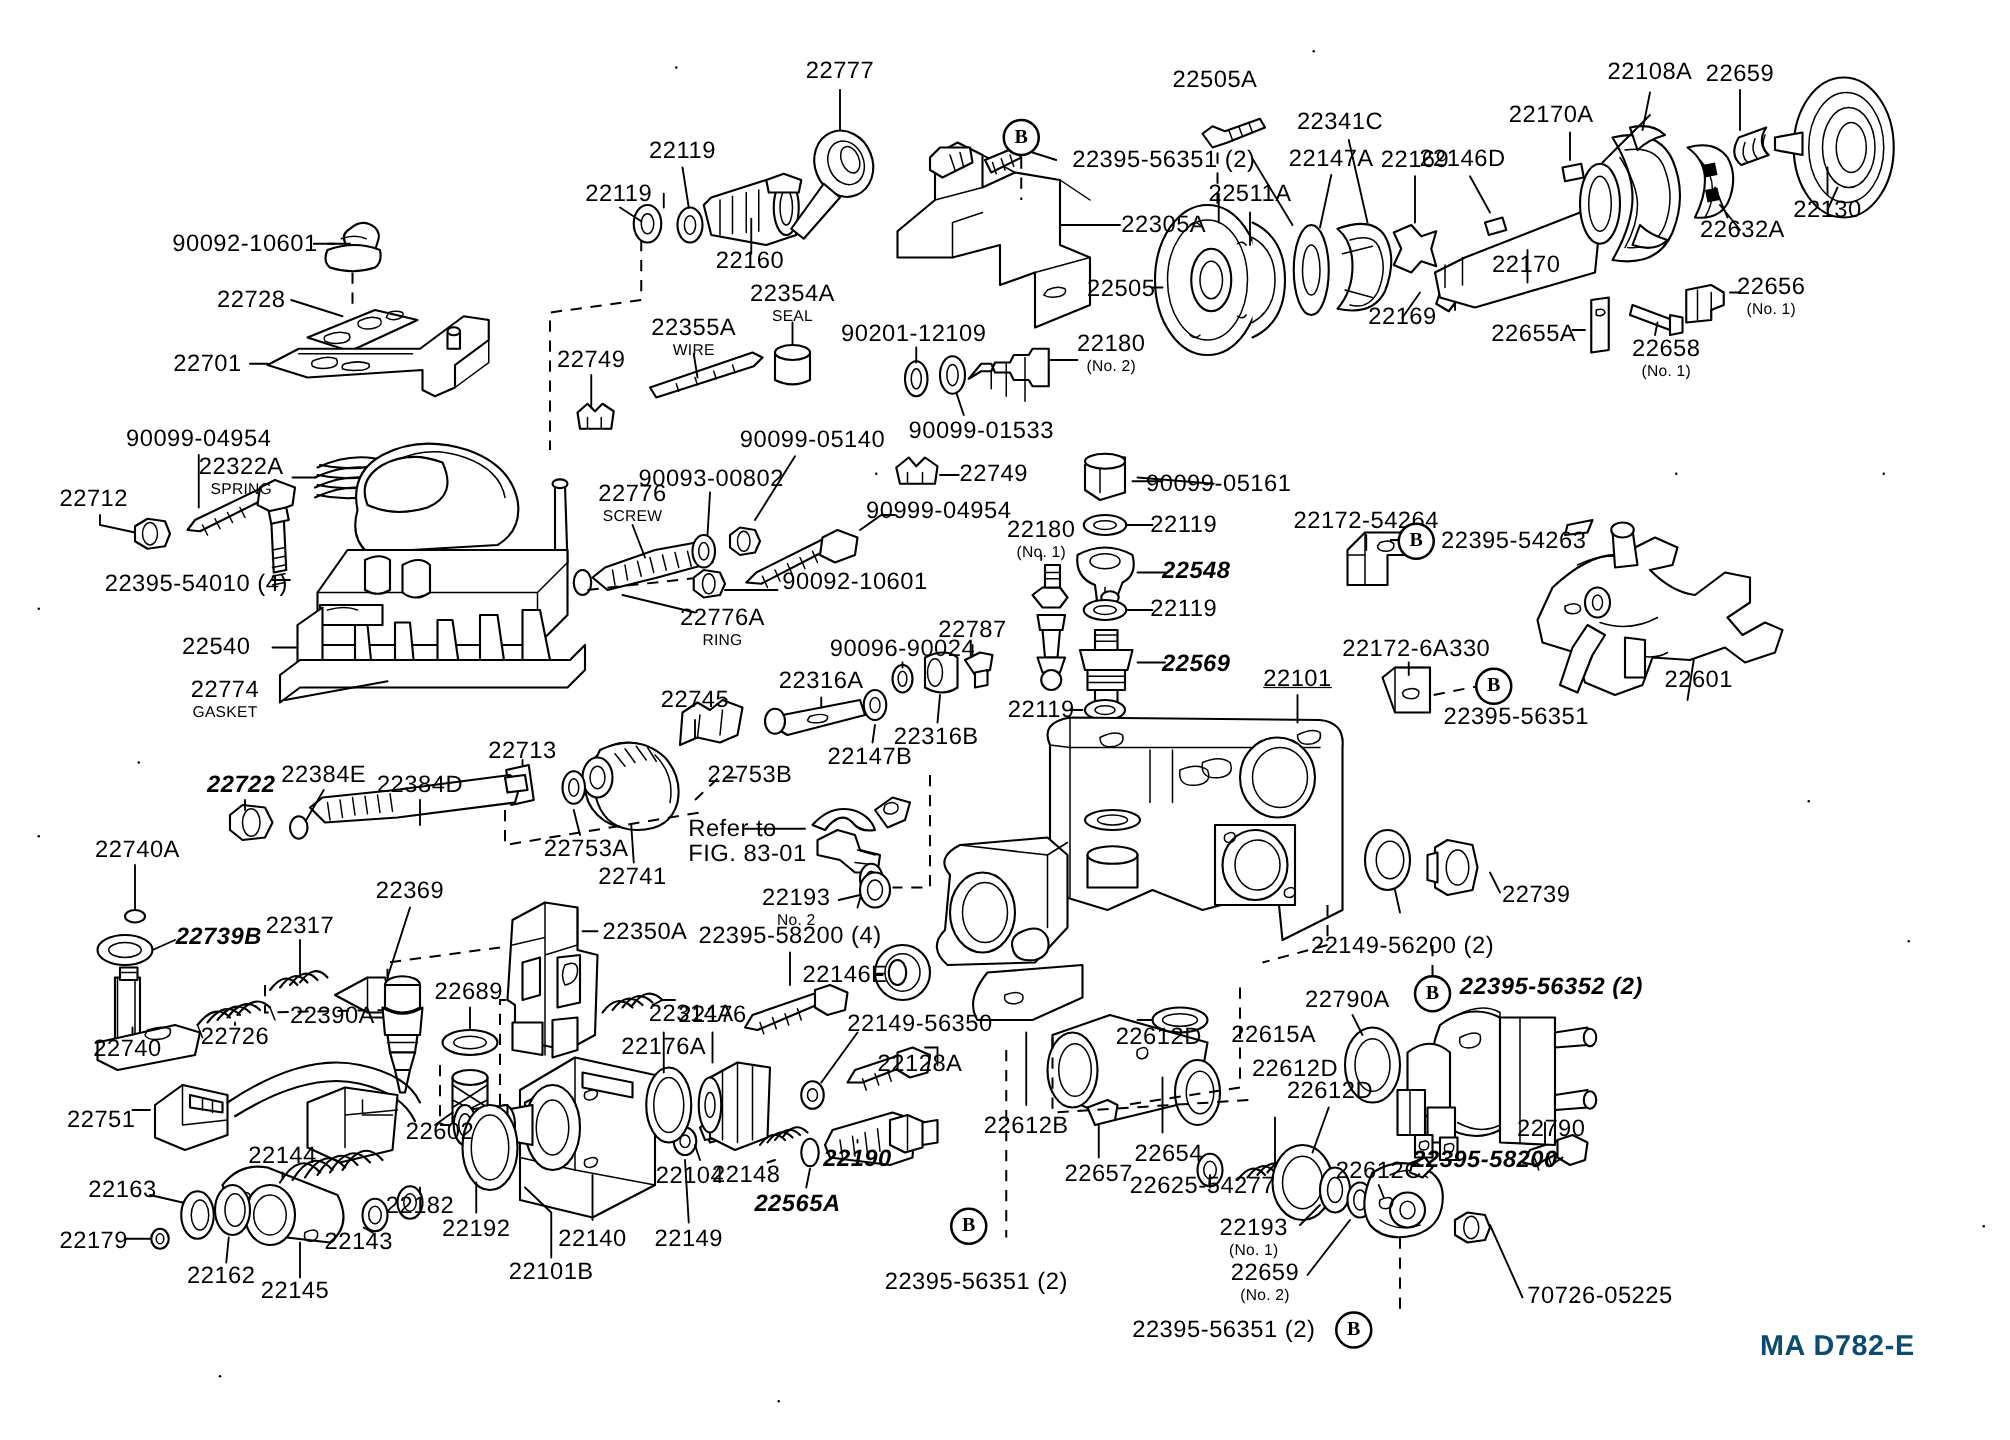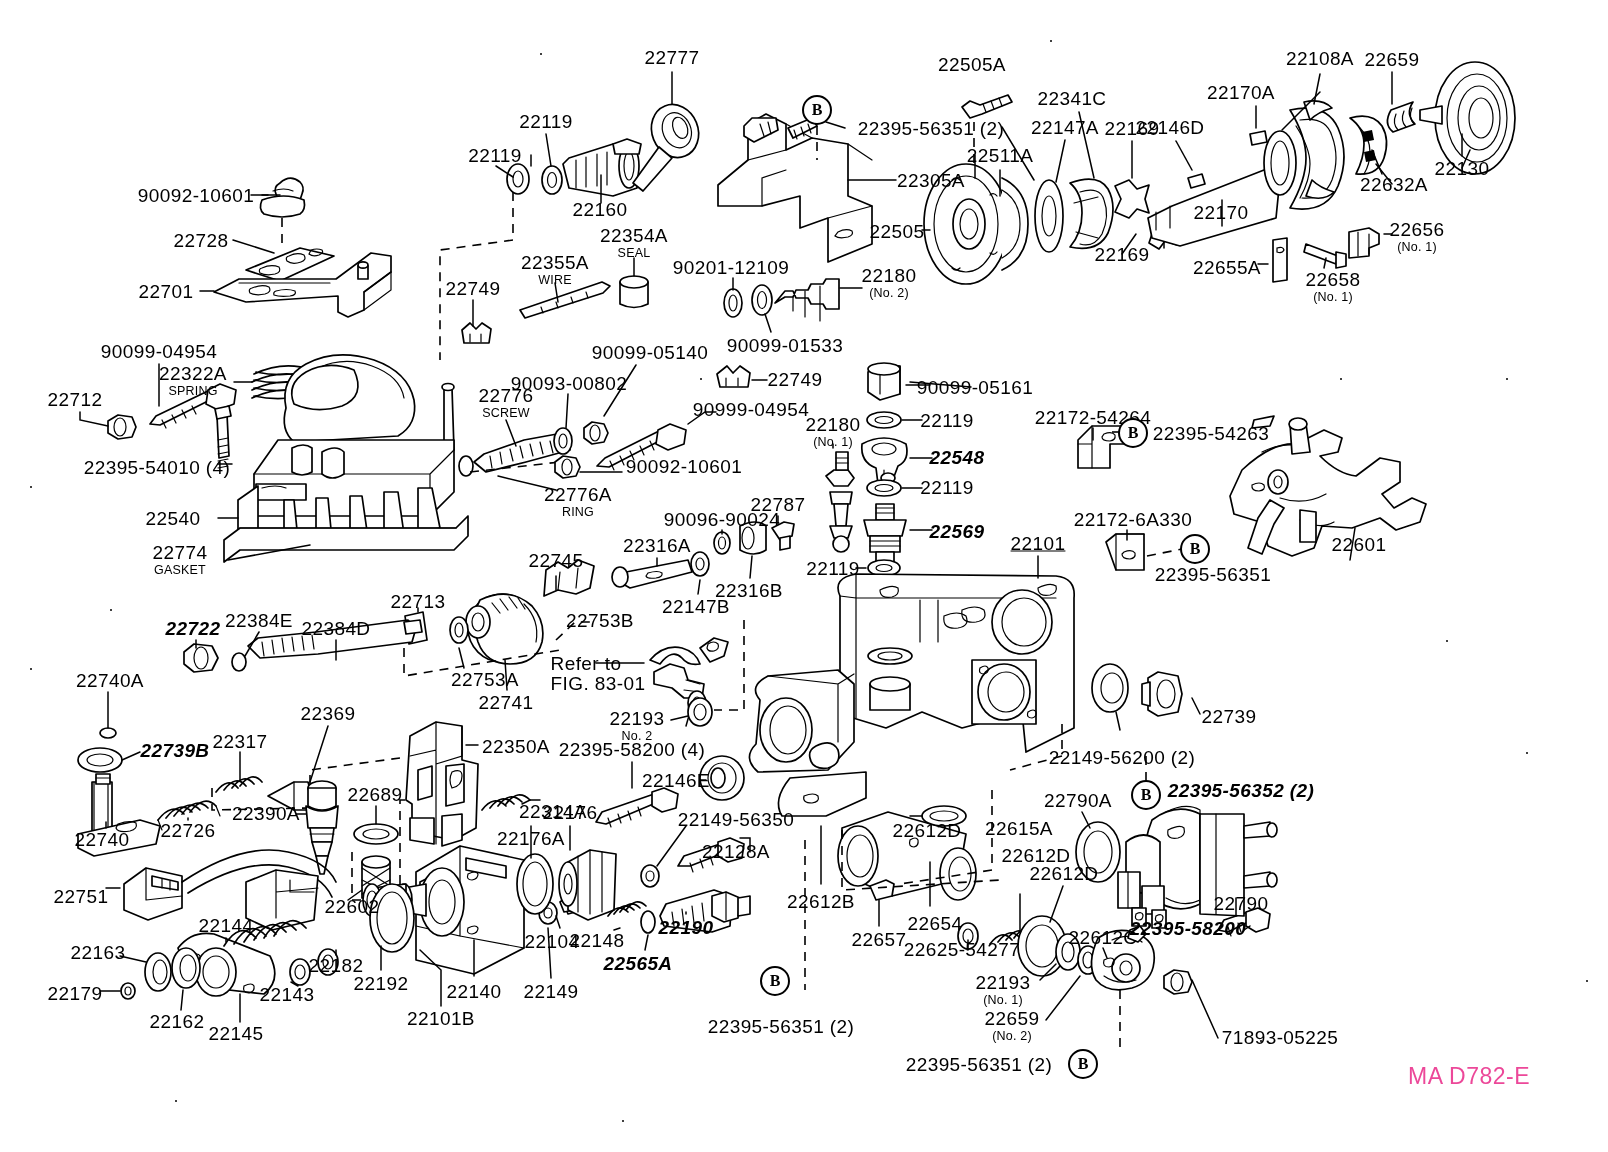--- a/index.html
+++ b/index.html
@@ -34,23 +34,23 @@
     letter-spacing:0.2px;
     text-align:center;
     margin-top:1px;
     font-weight:400;
   }
   .lbl.two{line-height:1.06;text-align:center;}
   
   .sheetcode{
     position:absolute;
     font-size:23px;
-    font-weight:400;
+    font-weight:700;
     letter-spacing:0.5px;
-    color:#ec4899;
+    color:#0c4a6e;
     white-space:nowrap;
   }
   
   #art{position:absolute;left:0;top:0;width:1608px;height:1152px;}
   #art .s{fill:none;stroke:#000;stroke-width:1.7;stroke-linejoin:round;stroke-linecap:round;}
   #art .sf{fill:#fff;stroke:#000;stroke-width:1.7;stroke-linejoin:round;stroke-linecap:round;}
   #art .thin{fill:none;stroke:#000;stroke-width:1.2;stroke-linecap:round;}
   #art .lead{fill:none;stroke:#000;stroke-width:1.5;stroke-linecap:round;}
   #art .dash{fill:none;stroke:#000;stroke-width:1.6;stroke-dasharray:9 7;stroke-linecap:butt;}
   #art .blk{fill:#000;stroke:none;}
@@ -914,21 +914,21 @@
       <div class="lbl" style="left: 751px; top: 409px;"><span>90999-04954</span></div>
       <div class="lbl" style="left: 684px; top: 466px;"><span>90092-10601</span></div>
       <div class="lbl two" style="left: 578px; top: 502px;"><span>22776A</span><span class="sub">RING</span></div>
       <div class="lbl" style="left: 778px; top: 504px;"><span>22787</span></div>
       <div class="lbl" style="left: 722px; top: 519px;"><span>90096-90024</span></div>
       <div class="lbl" style="left: 657px; top: 545px;"><span>22316A</span></div>
       <div class="lbl" style="left: 749px; top: 590px;"><span>22316B</span></div>
       <div class="lbl" style="left: 556px; top: 560px;"><span>22745</span></div>
       <div class="lbl" style="left: 696px; top: 606px;"><span>22147B</span></div>
       <div class="lbl" style="left: 418px; top: 601px;"><span>22713</span></div>
-      <div class="lbl" style="left: 469px; top: 679px; margin-left: 16px;"><span>22753A</span></div>
+      <div class="lbl" style="left: 469px; top: 679px;"><span>22753A</span></div>
       <div class="lbl" style="left: 506px; top: 702px;"><span>22741</span></div>
       <div class="lbl" style="left: 600px; top: 620px;"><span>22753B</span></div>
       <div class="lbl" style="left: 975px; top: 387px;"><span>90099-05161</span></div>
       <div class="lbl" style="left: 947px; top: 420px;"><span>22119</span></div>
       <div class="lbl bold" style="left: 957px; top: 457px;"><span>22548</span></div>
       <div class="lbl" style="left: 947px; top: 487px;"><span>22119</span></div>
       <div class="lbl bold" style="left: 957px; top: 531px;"><span>22569</span></div>
       <div class="lbl" style="left: 833px; top: 568px;"><span>22119</span></div>
       <div class="lbl two" style="left: 833px; top: 432px;"><span>22180</span><span class="sub">(No. 1)</span></div>
       <div class="lbl" style="left: 1038px; top: 543px; text-decoration: underline;"><span>22101</span></div>
@@ -981,21 +981,21 @@
       <div class="lbl" style="left: 1019px; top: 828px;"><span>22615A</span></div>
       <div class="lbl" style="left: 1064px; top: 873px;"><span>22612D</span></div>
       <div class="lbl" style="left: 927px; top: 830px;"><span>22612D</span></div>
       <div class="lbl" style="left: 1036px; top: 855px;"><span>22612D</span></div>
       <div class="lbl two" style="left: 1003px; top: 990px;"><span>22193</span><span class="sub">(No. 1)</span></div>
       <div class="lbl two" style="left: 1012px; top: 1026px;"><span>22659</span><span class="sub">(No. 2)</span></div>
       <div class="lbl" style="left: 1103px; top: 937px;"><span>22612C</span></div>
       <div class="lbl bold" style="left: 1188px; top: 928px;"><span>22395-58200</span></div>
       <div class="lbl" style="left: 781px; top: 1026px;"><span>22395-56351  (2)</span></div>
       <div class="lbl" style="left: 979px; top: 1064px;"><span>22395-56351  (2)</span></div>
-      <div class="lbl" style="left: 1280px; top: 1037px;"><span>71893-05225</span></div>
+      <div class="lbl" style="left: 1280px; top: 1037px;"><span>70726-05225</span></div>
       <div class="lbl" style="left: 1229px; top: 716px;"><span>22739</span></div>
       <div class="lbl" style="left: 1122px; top: 757px;"><span>22149-56200 (2)</span></div>
       <div class="lbl bold" style="left: 1241px; top: 790px;"><span>22395-56352 (2)</span></div>
       <div class="lbl" style="left: 1078px; top: 800px;"><span>22790A</span></div>
       <div class="lbl" style="left: 1241px; top: 903px;"><span>22790</span></div>
     </div>
   <div id="btag-layer">
       <div class="btag" style="left: 817px; top: 110px;">B</div>
       <div class="btag" style="left: 1133px; top: 433px;">B</div>
       <div class="btag" style="left: 1195px; top: 549px;">B</div>

